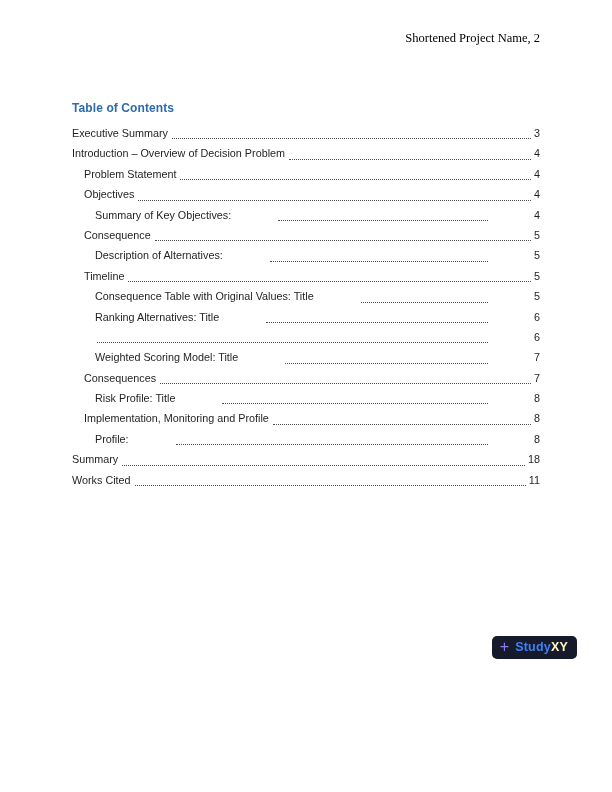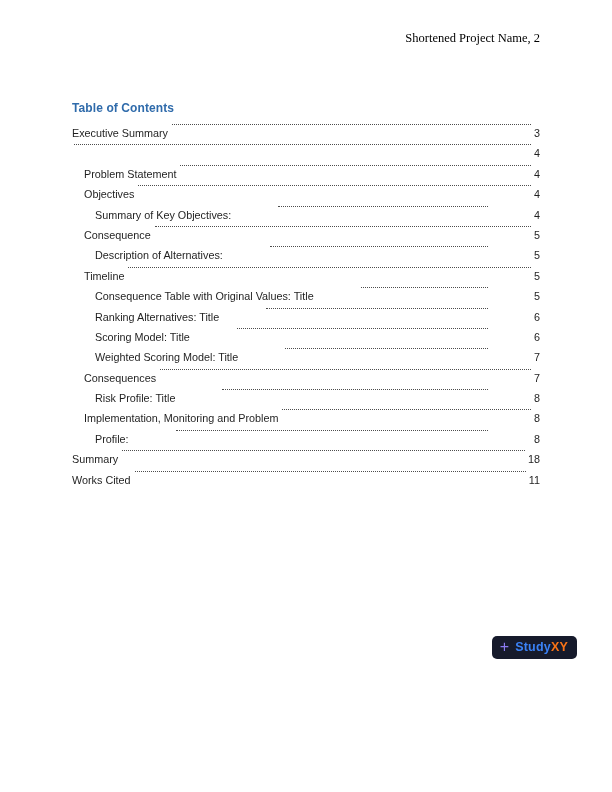--- a/index.html
+++ b/index.html
@@ -38,21 +38,21 @@
     font-size: 12px;
     font-weight: bold;
     color: #2f6bab;
     letter-spacing: 0.1px;
   }
   .toc-list {
     width: 100%;
   }
   .toc-row {
     display: flex;
-    align-items: flex-start;
+    align-items: flex-end;
     height: 20.4px;
     font-size: 10.8px;
     color: #1f1f1f;
     line-height: 20.4px;
     cursor: pointer;
   }
   .toc-row.level-1 { padding-left: 12px; }
   .toc-row.level-2 { padding-left: 23px; gap: 43px; }
   .toc-label {
     white-space: nowrap;
@@ -89,21 +89,21 @@
     line-height: 1;
     margin-top: -1px;
   }
   .logo-text {
     font-size: 12.5px;
     font-weight: bold;
     letter-spacing: 0.2px;
     line-height: 1;
   }
   .logo-text .brand-primary { color: #3b82f6; }
-  .logo-text .brand-accent { color: #f97316; }
+  .logo-text .brand-accent { color: #fef9c3; }
 </style>
 </head>
 <body>
 
 <div class="page">
 
   <div class="running-header">
     <span>Shortened Project Name, 2</span>
   </div>
 
@@ -112,20 +112,21 @@
 
     <div class="toc-list">
 
         <div class="toc-row level-0">
           <span class="toc-label">Executive Summary</span>
           <span class="toc-leader"></span>
           <span class="toc-page">3</span>
         </div>
 
         <div class="toc-row level-0">
+          <span class="toc-label">Introduction – Overview of Decision Problem</span>
           <span class="toc-leader"></span>
           <span class="toc-page">4</span>
         </div>
 
         <div class="toc-row level-1">
           <span class="toc-label">Problem Statement</span>
           <span class="toc-leader"></span>
           <span class="toc-page">4</span>
         </div>
 
@@ -165,21 +166,20 @@
           <span class="toc-page">5</span>
         </div>
 
         <div class="toc-row level-2">
           <span class="toc-label">Ranking Alternatives: Title</span>
           <span class="toc-leader"></span>
           <span class="toc-page">6</span>
         </div>
 
         <div class="toc-row level-2">
-          <span class="toc-label">Scoring Model: Title</span>
           <span class="toc-leader"></span>
           <span class="toc-page">6</span>
         </div>
 
         <div class="toc-row level-2">
           <span class="toc-label">Weighted Scoring Model: Title</span>
           <span class="toc-leader"></span>
           <span class="toc-page">7</span>
         </div>
 
@@ -189,21 +189,21 @@
           <span class="toc-page">7</span>
         </div>
 
         <div class="toc-row level-2">
           <span class="toc-label">Risk Profile: Title</span>
           <span class="toc-leader"></span>
           <span class="toc-page">8</span>
         </div>
 
         <div class="toc-row level-1">
-          <span class="toc-label">Implementation, Monitoring and Problem</span>
+          <span class="toc-label">Implementation, Monitoring and Profile</span>
           <span class="toc-leader"></span>
           <span class="toc-page">8</span>
         </div>
 
         <div class="toc-row level-2">
           <span class="toc-label">Profile:</span>
           <span class="toc-leader"></span>
           <span class="toc-page">8</span>
         </div>
 

